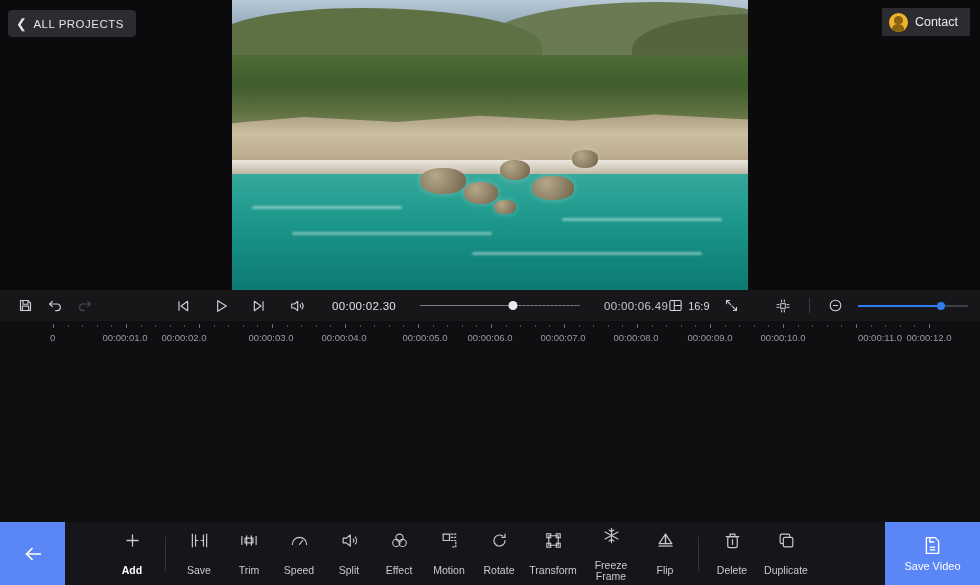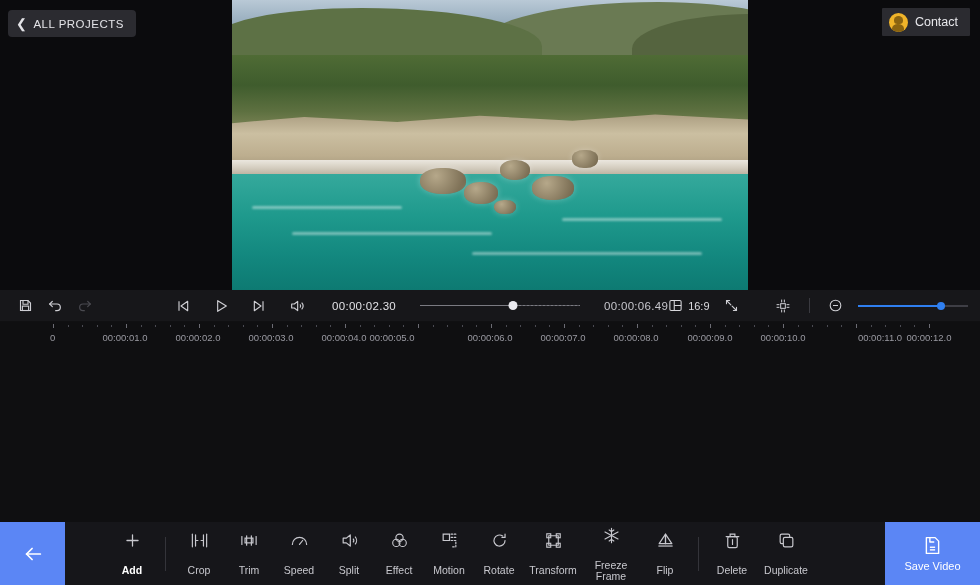--- a/index.html
+++ b/index.html
@@ -295,24 +295,24 @@
         </svg>
       </div>
     </div>
   </div>
 
   <div class="timeline">
 
     <div class="ruler">
       <span class="tick-label zero" style="left:50px">0</span>
       <span class="tick-label" style="left:125px">00:00:01.0</span>
-      <span class="tick-label" style="left:198px">00:00:02.0</span>
+      <span class="tick-label" style="left:184px">00:00:02.0</span>
       <span class="tick-label" style="left:271px">00:00:03.0</span>
       <span class="tick-label" style="left:344px">00:00:04.0</span>
-      <span class="tick-label" style="left:392px">00:00:05.0</span>
+      <span class="tick-label" style="left:425px">00:00:05.0</span>
       <span class="tick-label" style="left:490px">00:00:06.0</span>
       <span class="tick-label" style="left:563px">00:00:07.0</span>
       <span class="tick-label" style="left:636px">00:00:08.0</span>
       <span class="tick-label" style="left:710px">00:00:09.0</span>
       <span class="tick-label" style="left:783px">00:00:10.0</span>
       <span class="tick-label" style="left:880px">00:00:11.0</span>
       <span class="tick-label" style="left:929px">00:00:12.0</span>
       <div id="tickmarks">
           <span class="tick-major" style="left:53px"></span>
           <span class="tick-minor" style="left:67.6px"></span>
@@ -402,21 +402,21 @@
 
       <div class="tool">
         <svg width="19" height="19" viewBox="0 0 24 24" fill="none" stroke="currentColor" stroke-width="1.5" stroke-linecap="round">
           <path d="M3 4v16"></path>
             <path d="M21 4v16"></path>
             <path d="M7 5v14"></path>
             <path d="M17 5v14"></path>
             <path d="M7 12h3"></path>
             <path d="M14 12h3"></path>
         </svg>
-        <span class="tlbl">Crop</span>
+        <span class="tlbl">Save</span>
       </div>
 
       <div class="tool">
         <svg width="20" height="19" viewBox="0 0 24 24" fill="none" stroke="currentColor" stroke-width="1.5" stroke-linecap="round">
           <path d="M3 7v10"></path>
             <path d="M21 7v10"></path>
             <rect x="7" y="9" width="10" height="6"></rect>
             <path d="M9 6v12"></path>
             <path d="M15 6v12"></path>
         </svg>

